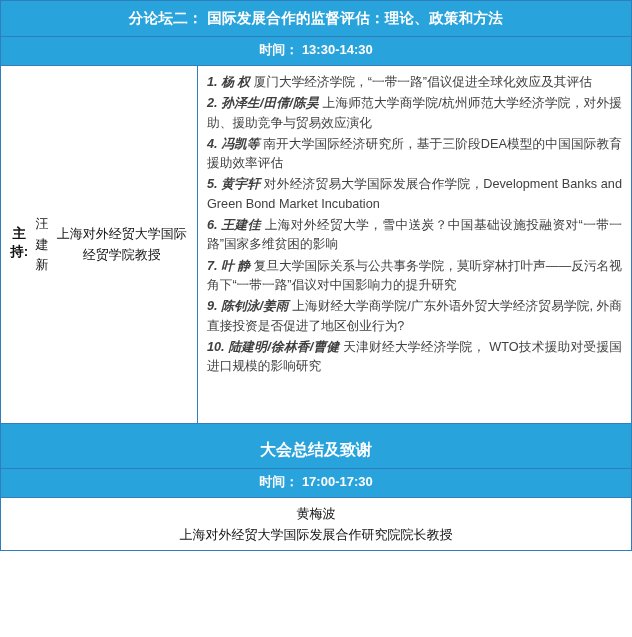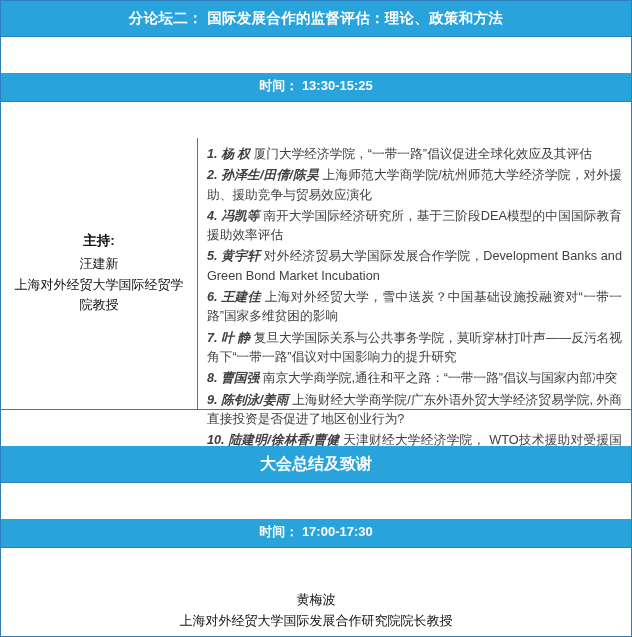--- a/index.html
+++ b/index.html
@@ -9,27 +9,26 @@
   body {
     width: 632px;
     height: 637px;
     background: #ffffff;
     font-family: "Liberation Sans", "DejaVu Sans", sans-serif;
     color: #111111;
     overflow: hidden;
   }
   .sheet {
     width: 632px;
-    height: 637px;
+    height: 551px;
     box-sizing: border-box;
     border: 1px solid #2f7fbf;
     display: flex;
     flex-direction: column;
     background: #ffffff;
-    gap: 36px;
   }
   
   .band {
     background: #29a3dc;
     color: #ffffff;
     text-align: center;
     font-weight: bold;
     box-sizing: border-box;
     border-bottom: 1px solid #2f7fbf;
   }
@@ -41,36 +40,36 @@
   }
   .band-time {
     font-size: 13px;
     line-height: 1.4;
     padding: 4px 10px 6px 10px;
     font-weight: bold;
   }
   .band-sub {
     font-size: 16px;
     line-height: 1.5;
-    padding: 6px 10px 6px 10px;
+    padding: 14px 10px 6px 10px;
   }
   
   .body-row {
     display: flex;
     flex: 1 1 auto;
     min-height: 0;
     border-bottom: 1px solid #2f7fbf;
   }
   .chair-cell {
     width: 197px;
     flex: 0 0 197px;
     box-sizing: border-box;
     border-right: 1px solid #2f7fbf;
     display: flex;
-    flex-direction: column;
+    flex-direction: row;
     justify-content: center;
     align-items: center;
     padding: 8px 8px;
     text-align: center;
     color: #111111;
   }
   .chair-label {
     font-size: 13.5px;
     font-weight: bold;
     margin-bottom: 4px;
@@ -126,21 +125,21 @@
 </head>
 <body>
 
 <div class="sheet">
 
   <div class="band band-title">
     <span>分论坛二： 国际发展合作的监督评估：理论、政策和方法</span>
   </div>
 
   <div class="band band-time">
-    <span>时间： 13:30-15:25</span>
+    <span>时间： 13:30-14:30</span>
   </div>
 
   <div class="body-row">
 
     <div class="chair-cell">
       <div class="chair-label">主持:</div>
       <div class="chair-name">汪建新</div>
       <div class="chair-affil">上海对外经贸大学国际经贸学院教授</div>
     </div>
 
@@ -176,25 +175,20 @@
         <span class="spk">王建佳</span>
         <span class="ttl">上海对外经贸大学，雪中送炭？中国基础设施投融资对“一带一路”国家多维贫困的影响</span>
       </p>
 
       <p class="talk">
         <span class="num">7.</span>
         <span class="spk">叶 静</span>
         <span class="ttl">复旦大学国际关系与公共事务学院，莫听穿林打叶声——反污名视角下“一带一路”倡议对中国影响力的提升研究</span>
       </p>
 
-      <p class="talk">
-        <span class="num">8.</span>
-        <span class="spk">曹国强</span>
-        <span class="ttl">南京大学商学院,通往和平之路：“一带一路”倡议与国家内部冲突</span>
-      </p>
 
       <p class="talk">
         <span class="num">9.</span>
         <span class="spk">陈钊泳/姜雨</span>
         <span class="ttl">上海财经大学商学院/广东外语外贸大学经济贸易学院, 外商直接投资是否促进了地区创业行为?</span>
       </p>
 
       <p class="talk">
         <span class="num">10.</span>
         <span class="spk">陆建明/徐林香/曹健</span>

